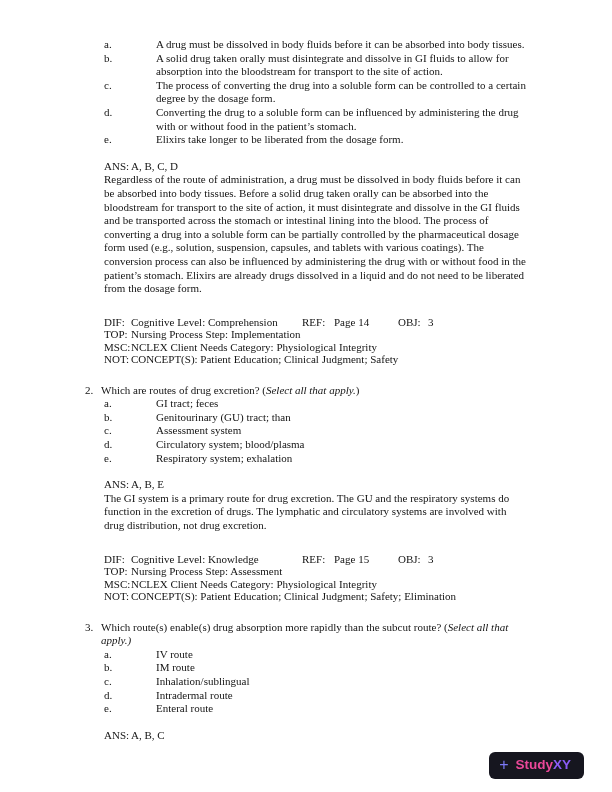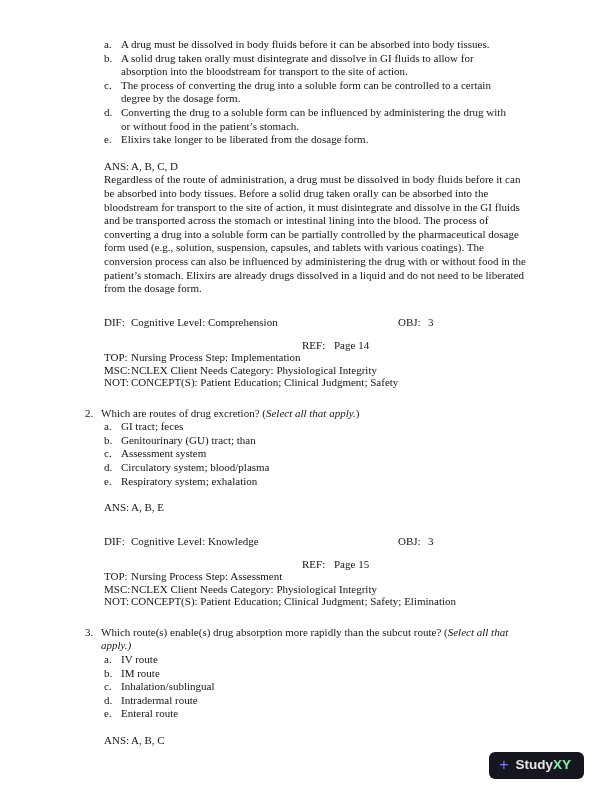--- a/index.html
+++ b/index.html
@@ -5,51 +5,51 @@
   html,body { margin:0; padding:0; background:#e8e8e8; }
   .page {
     width:612px; height:792px; background:#ffffff; position:relative;
     margin:0 auto; overflow:hidden;
     font-family:"Liberation Serif", serif; font-size:11px; line-height:13.6px; color:#141414;
   }
   .content { padding:38px 84px 0 104px; }
 
   .option-row { display:flex; }
   .opt-letter { width:17px; flex:none; }
-  .opt-text { max-width:392px; }
+  .opt-text { max-width:392px;margin-left:35px; }
 
   .ans-line { margin-top:13px; }
   .ans-label { display:inline-block; width:27px; }
   .rationale { max-width:424px; }
 
   .meta { margin-top:20px; line-height:12.5px; }
   .meta-row { display:flex; }
   .m1 { width:198px; flex:none; }
-  .m2 { width:96px; flex:none;margin-top:23px; }
+  .m2 { width:96px; flex:none; }
   .m3 { flex:none; }
   .m-label { display:inline-block; width:27px; }
   .m-label-ref { display:inline-block; width:32px; }
   .m-label-obj { display:inline-block; width:30px; }
 
   .question { margin-top:18px; display:flex; }
   .q-number { width:16px; flex:none; margin-left:-19px; }
   .q-stem { max-width:427px; }
   .q3-opts { }
   .ital { font-style:italic; }
 
   .logo {
     position:absolute; right:28px; bottom:13px;
     background:#16161f; border-radius:6px;
     padding:5px 13px 6px 10px;
     display:flex; align-items:center; gap:7px;
     font-family:"Liberation Sans", sans-serif;
   }
   .logo-plus { color:#7b79f7; font-size:16px; font-weight:400; line-height:14px; }
-  .logo-study { color:#e5e5e5; font-weight:700; font-size:13.5px; line-height:15px; }
-  .logo-xy { color:#86efac; font-weight:700; font-size:13.5px; line-height:15px; }
+  .logo-study { color:#ec4899; font-weight:700; font-size:13.5px; line-height:15px; }
+  .logo-xy { color:#8b5cf6; font-weight:700; font-size:13.5px; line-height:15px; }
 </style>
 </head>
 <body>
 
 <div class="page">
   <div class="content">
 
     <div>
       <div class="option-row">
         <span class="opt-letter">a.</span>
@@ -121,20 +121,21 @@
       </div>
       <div class="option-row">
         <span class="opt-letter">e.</span>
         <span class="opt-text">Respiratory system; exhalation</span>
       </div>
     </div>
 
     <div class="ans-line">
       <span class="ans-label">ANS:</span><span>A, B, E</span>
     </div>
+    <div class="rationale">The GI system is a primary route for drug excretion. The GU and the respiratory systems do function in the excretion of drugs. The lymphatic and circulatory systems are involved with drug distribution, not drug excretion.</div>
 
     <div class="meta">
       <div class="meta-row">
         <span class="m1"><span class="m-label">DIF:</span><span>Cognitive Level: Knowledge</span></span>
         <span class="m2"><span class="m-label-ref">REF:</span><span>Page 15</span></span>
         <span class="m3"><span class="m-label-obj">OBJ:</span><span>3</span></span>
       </div>
       <div class="meta-row">
         <span class="m-label">TOP:</span>
           <span>Nursing Process Step: Assessment</span>

